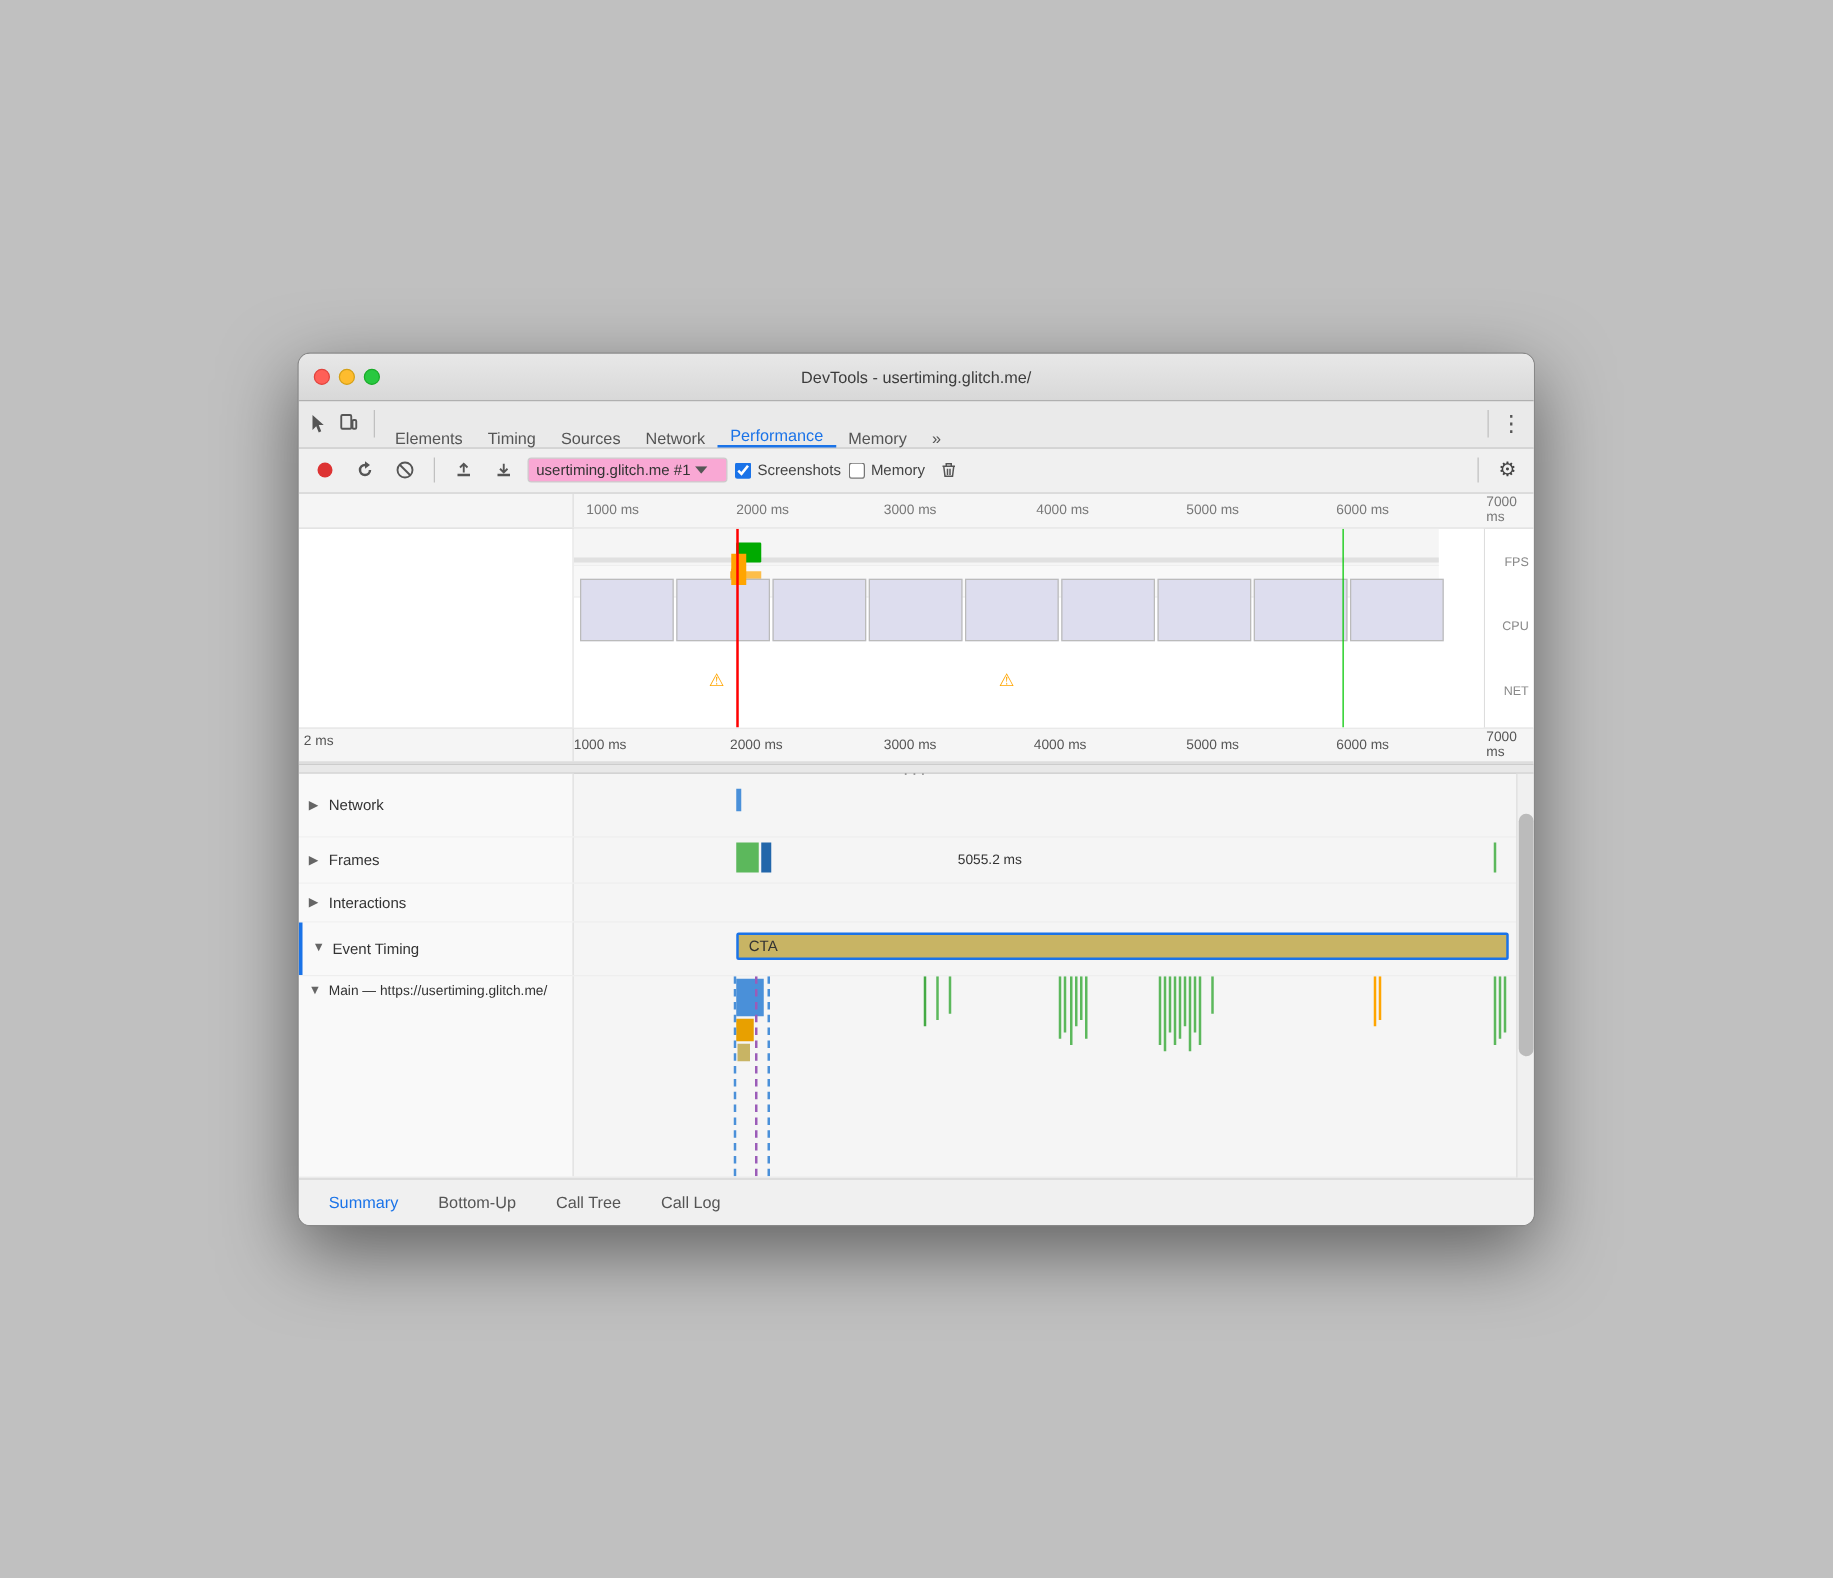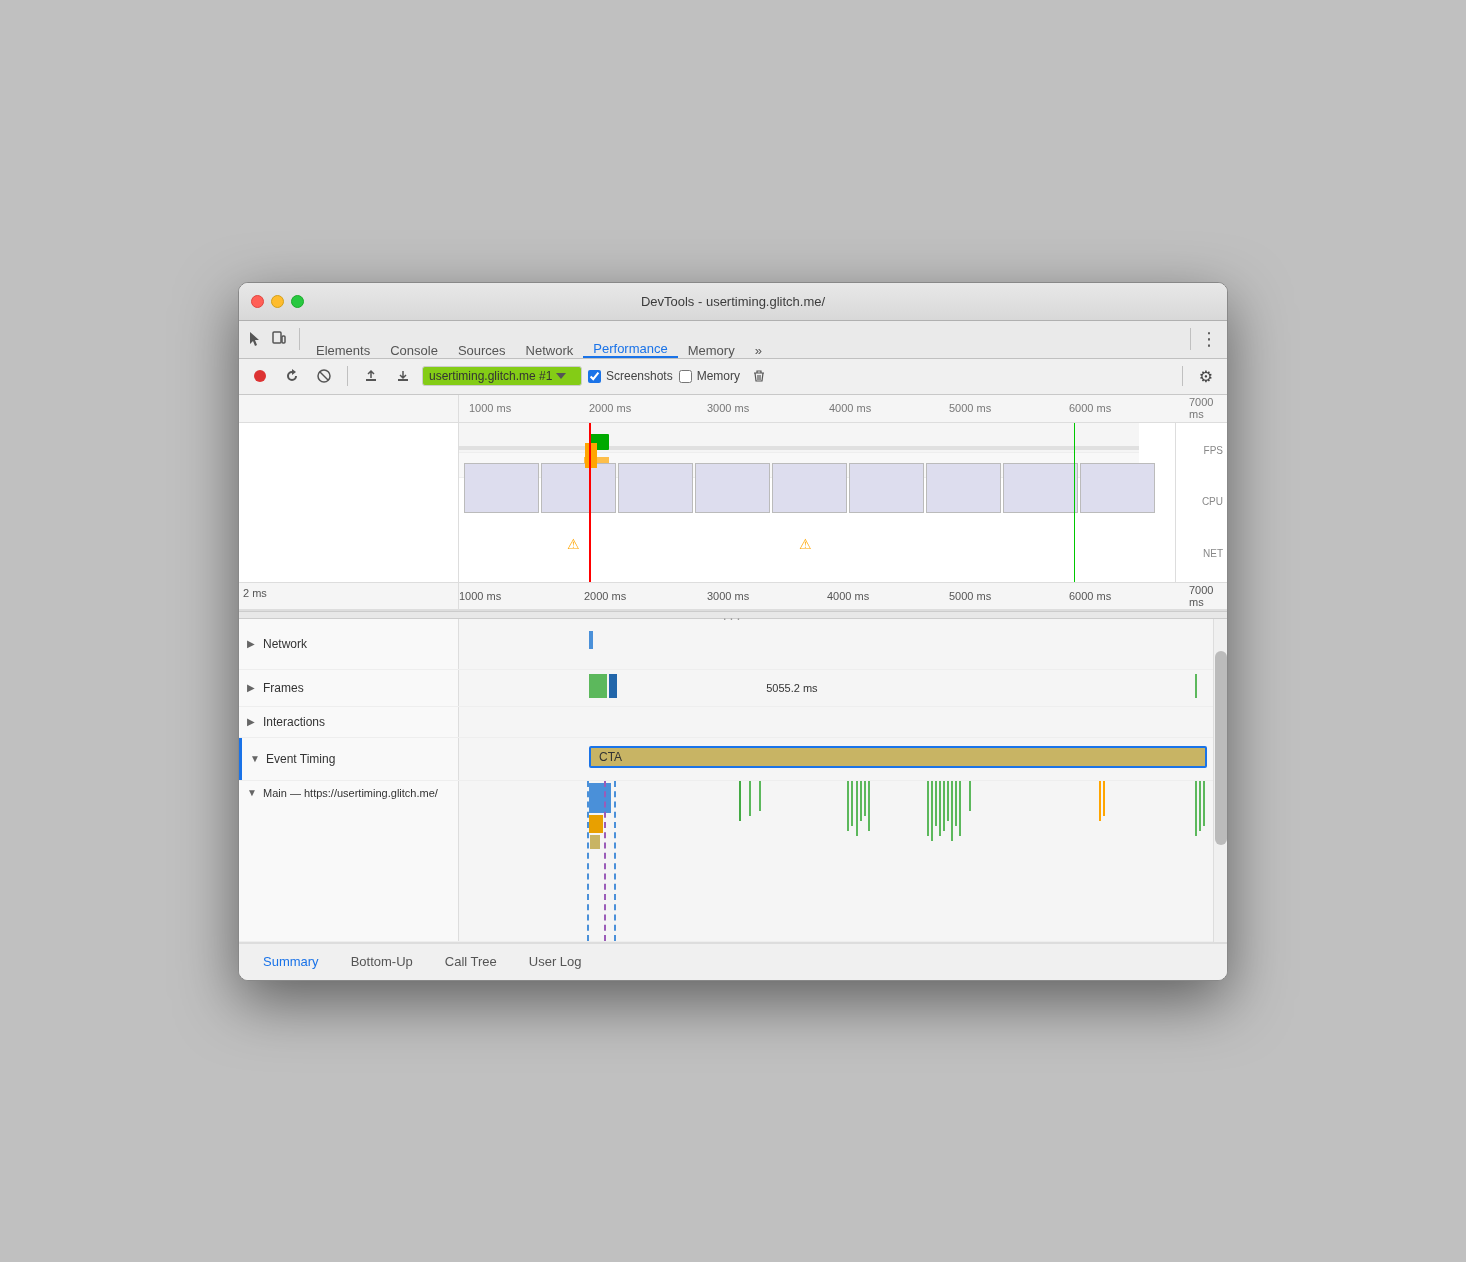--- a/index.html
+++ b/index.html
@@ -102,21 +102,21 @@
       width: 26px; height: 26px;
       display: flex; align-items: center; justify-content: center;
       cursor: pointer;
       border-radius: 3px;
       color: #444;
     }
     .tb-sep { width: 1px; height: 20px; background: #c0c0c0; margin: 0 4px; }
     .tb-select {
       display: flex;
       align-items: center;
-      background: #84cc16;
+      background: #f9a8d4;
       border: 1px solid #ccc;
       border-radius: 3px;
       padding: 2px 6px;
       font-size: 12px;
       color: #333;
       cursor: pointer;
       gap: 4px;
       min-width: 160px;
     }
     .tb-checkbox-group {
@@ -169,21 +169,21 @@
     .ov-left {
       width: 220px;
       min-width: 220px;
       border-right: 1px solid #ddd;
       display: flex;
       flex-direction: column;
       justify-content: flex-end;
       padding: 2px 4px;
     }
     .ov-right-labels {
-      width: 52px;
+      width: 40px;
       border-left: 1px solid #ddd;
       font-size: 10px;
       color: #888;
       display: flex;
       flex-direction: column;
       justify-content: space-around;
       align-items: flex-end;
       padding: 2px 4px;
     }
     .ov-content {
@@ -434,21 +434,21 @@
       <svg width="16" height="16" viewBox="0 0 16 16">
           <rect x="2" y="1" width="8" height="11" rx="1" fill="none" stroke="#555" stroke-width="1.5"></rect>
           <rect x="11" y="5" width="3" height="7" rx="1" fill="none" stroke="#555" stroke-width="1.5"></rect>
         </svg>
     </div>
     <div class="dt-sep"></div>
     <div class="dt-tab">
         <span>Elements</span>
       </div>
     <div class="dt-tab">
-        <span>Console</span>
+        <span>Timing</span>
       </div>
     <div class="dt-tab">
         <span>Sources</span>
       </div>
     <div class="dt-tab">
         <span>Network</span>
       </div>
     <div class="dt-tab active">
         <span>Performance</span>
       </div>
@@ -700,16 +700,16 @@
     <div class="btab active">
       <span>Summary</span>
     </div>
     <div class="btab">
       <span>Bottom-Up</span>
     </div>
     <div class="btab">
       <span>Call Tree</span>
     </div>
     <div class="btab">
-      <span>User Log</span>
+      <span>Call Log</span>
     </div>
   </div>
 </div>
 
 </body></html>

